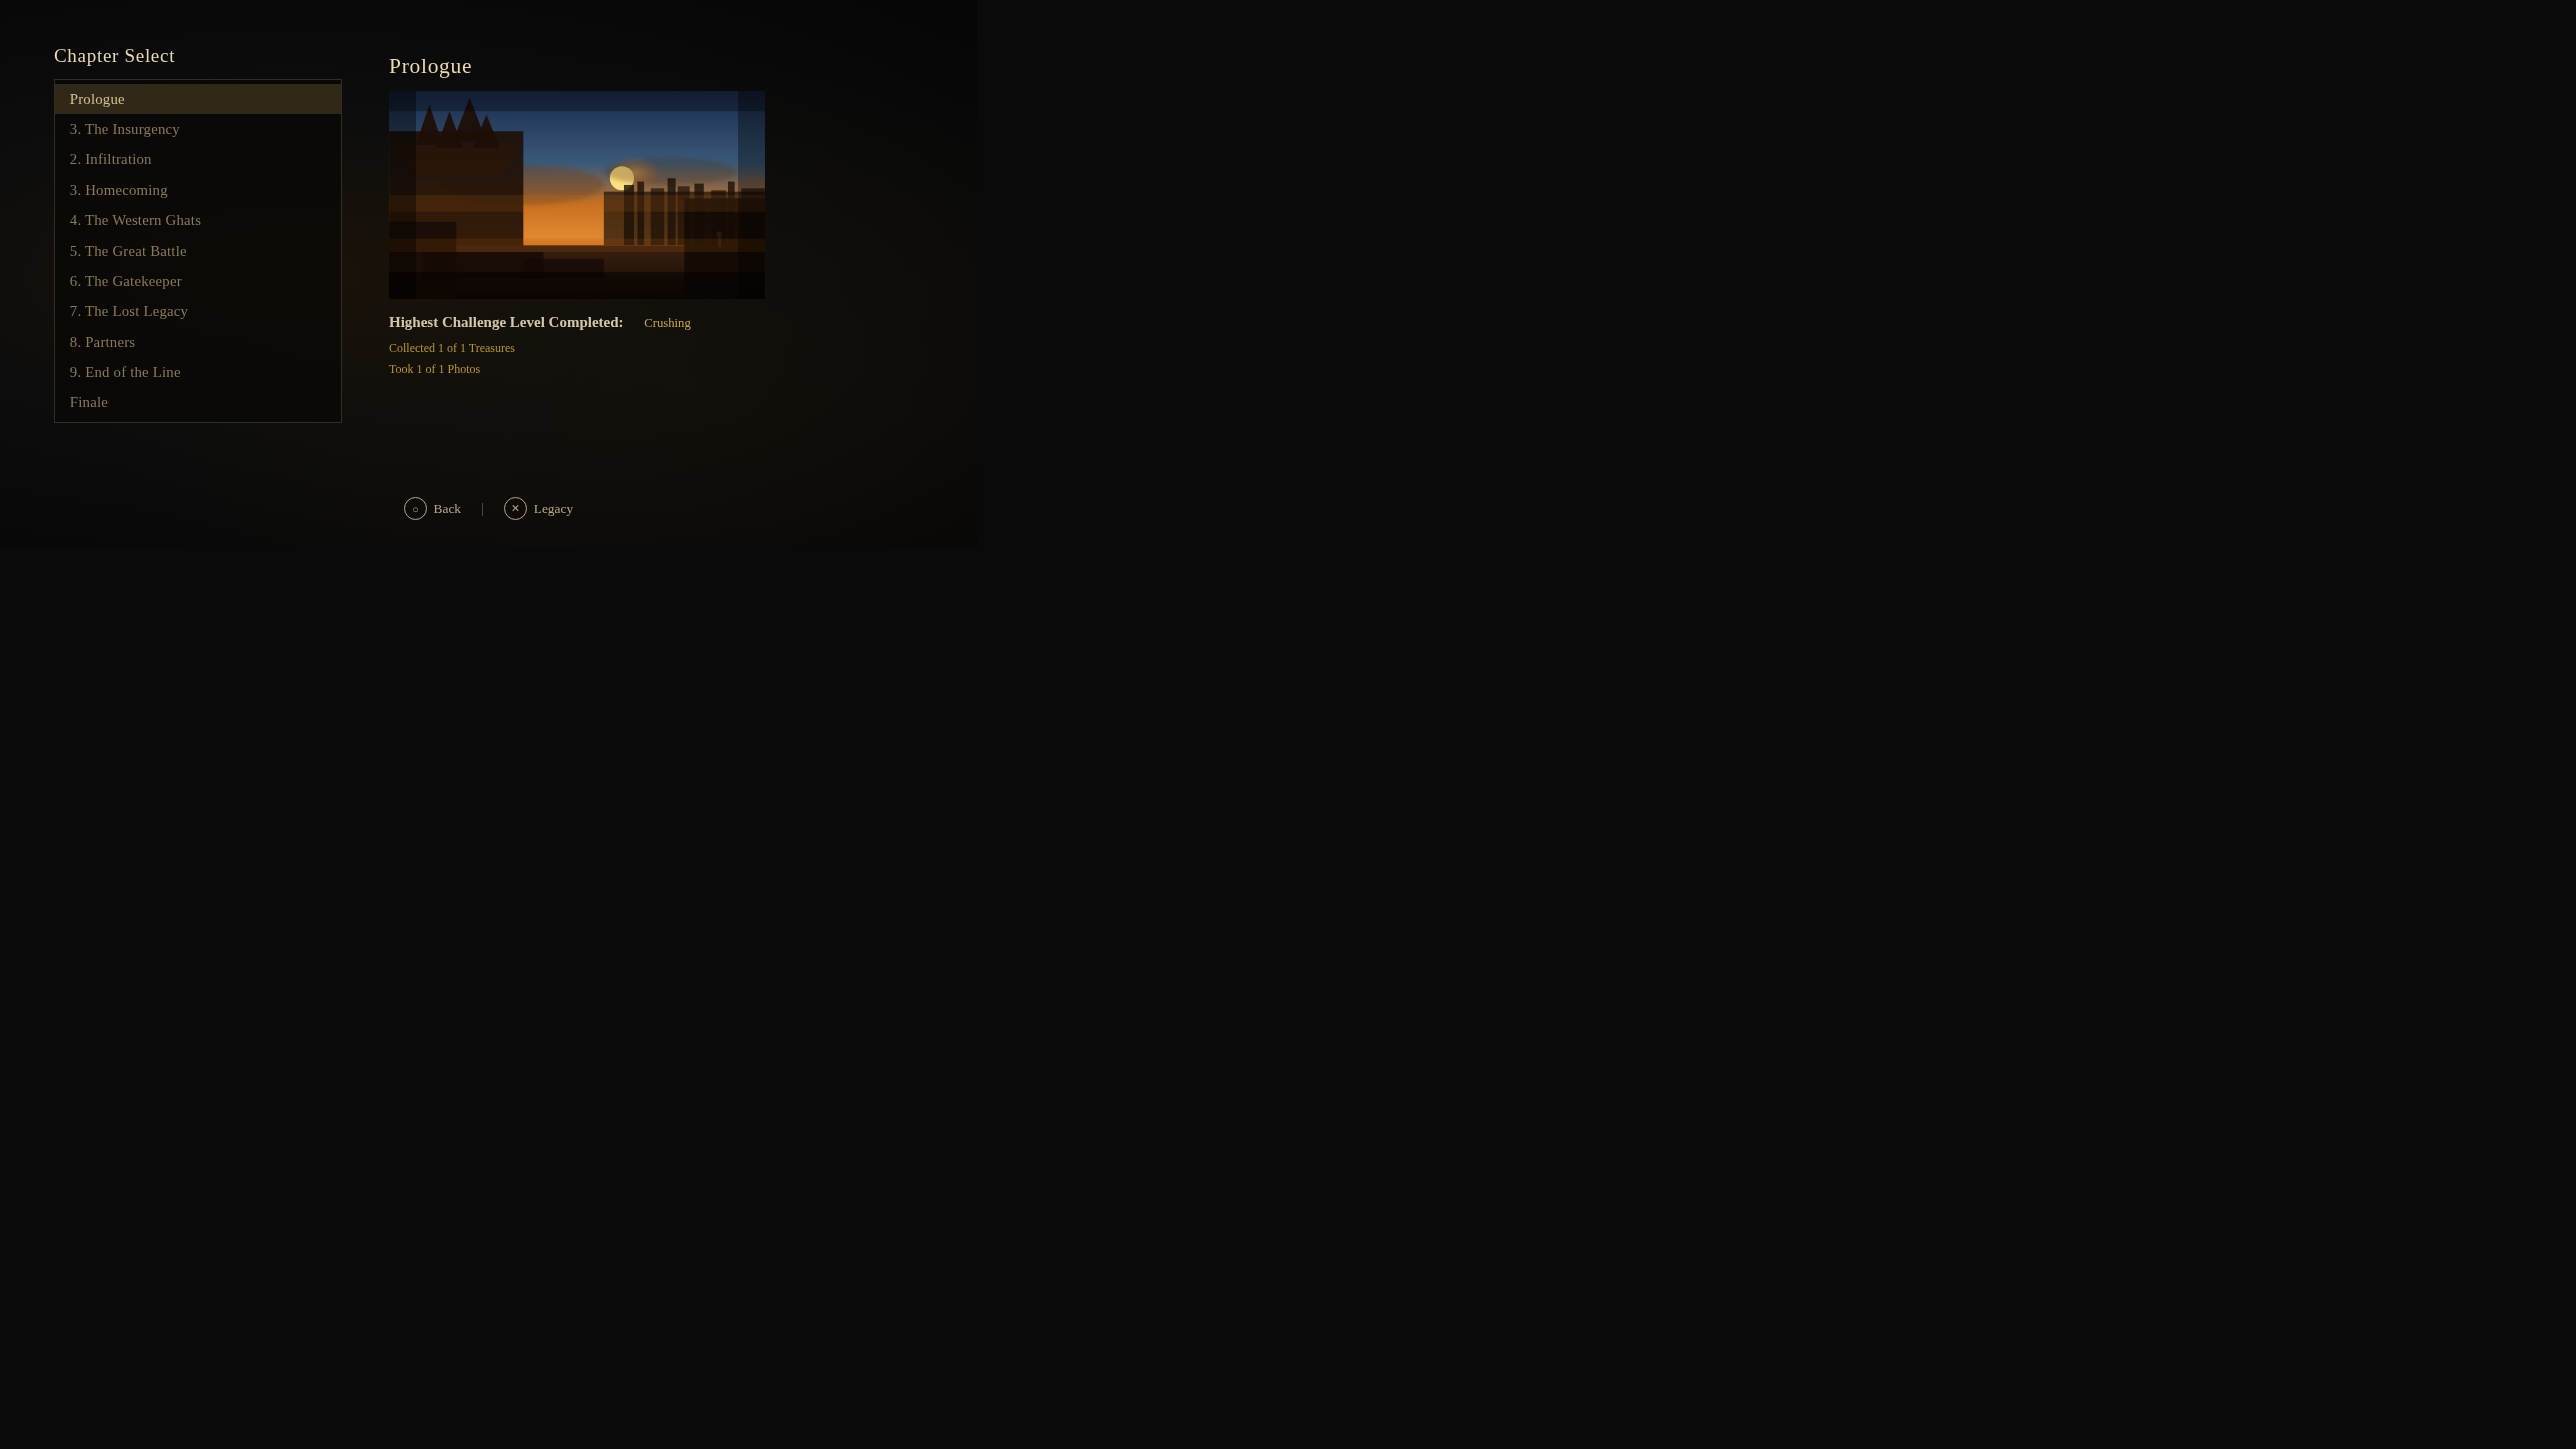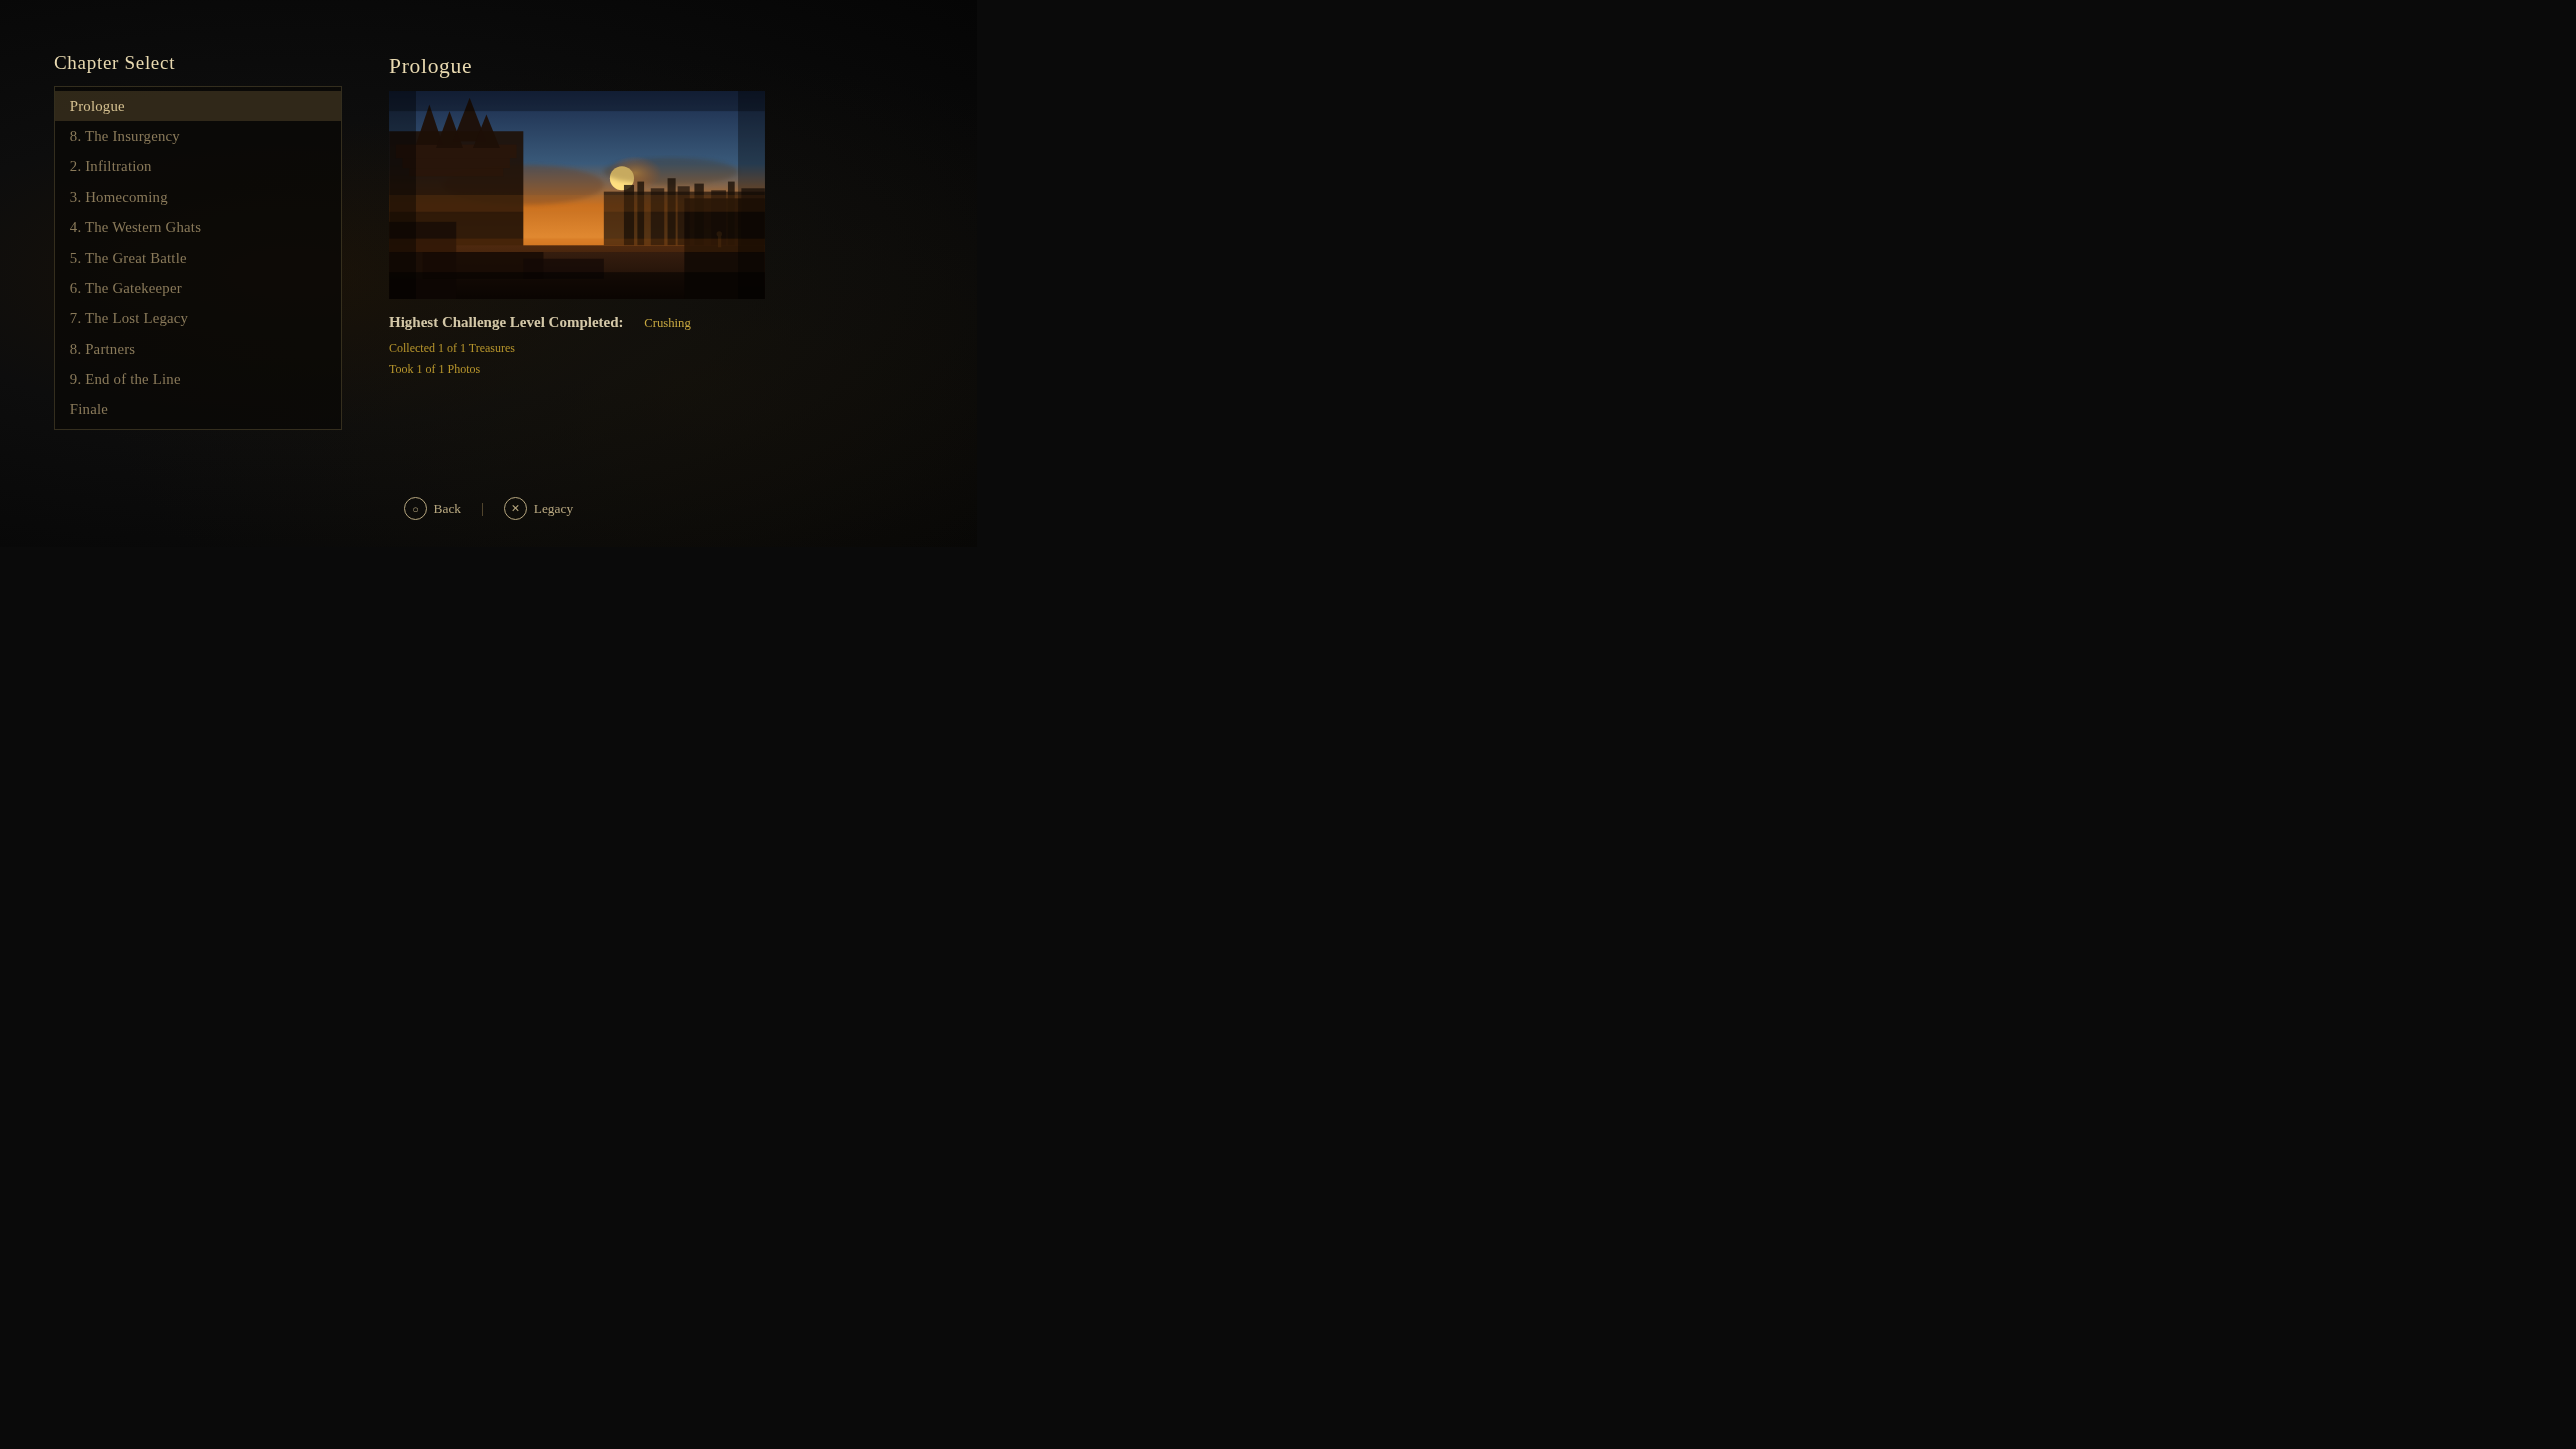--- a/index.html
+++ b/index.html
@@ -33,21 +33,21 @@
     .ui-container {
       position: relative;
       z-index: 10;
       width: 100%;
       height: 100%;
     }
 
     
     .chapter-select-panel {
       position: absolute;
-      top: 52px;
+      top: 45px;
       left: 54px;
       width: 288px;
     }
 
     .panel-title {
       color: #e8d9b0;
       font-size: 19px;
       font-weight: normal;
       font-family: 'Georgia', serif;
       letter-spacing: 0.7px;
@@ -188,21 +188,21 @@
 <div class="bg-overlay"></div>
 <div class="bg-detail"></div>
 
 <div class="ui-container">
 
   <div class="chapter-select-panel">
     <h1 class="panel-title">Chapter Select</h1>
     <div class="chapter-list-box" id="chapter-list">
 
     <button class="chapter-item active">Prologue</button>
-        <button class="chapter-item">8. The Insurgency</button>
+        <button class="chapter-item">3. The Insurgency</button>
         <button class="chapter-item">2. Infiltration</button>
         <button class="chapter-item">3. Homecoming</button>
         <button class="chapter-item">4. The Western Ghats</button>
         <button class="chapter-item">5. The Great Battle</button>
         <button class="chapter-item">6. The Gatekeeper</button>
         <button class="chapter-item">7. The Lost Legacy</button>
         <button class="chapter-item">8. Partners</button>
         <button class="chapter-item">9. End of the Line</button>
         <button class="chapter-item">Finale</button>
       </div>

